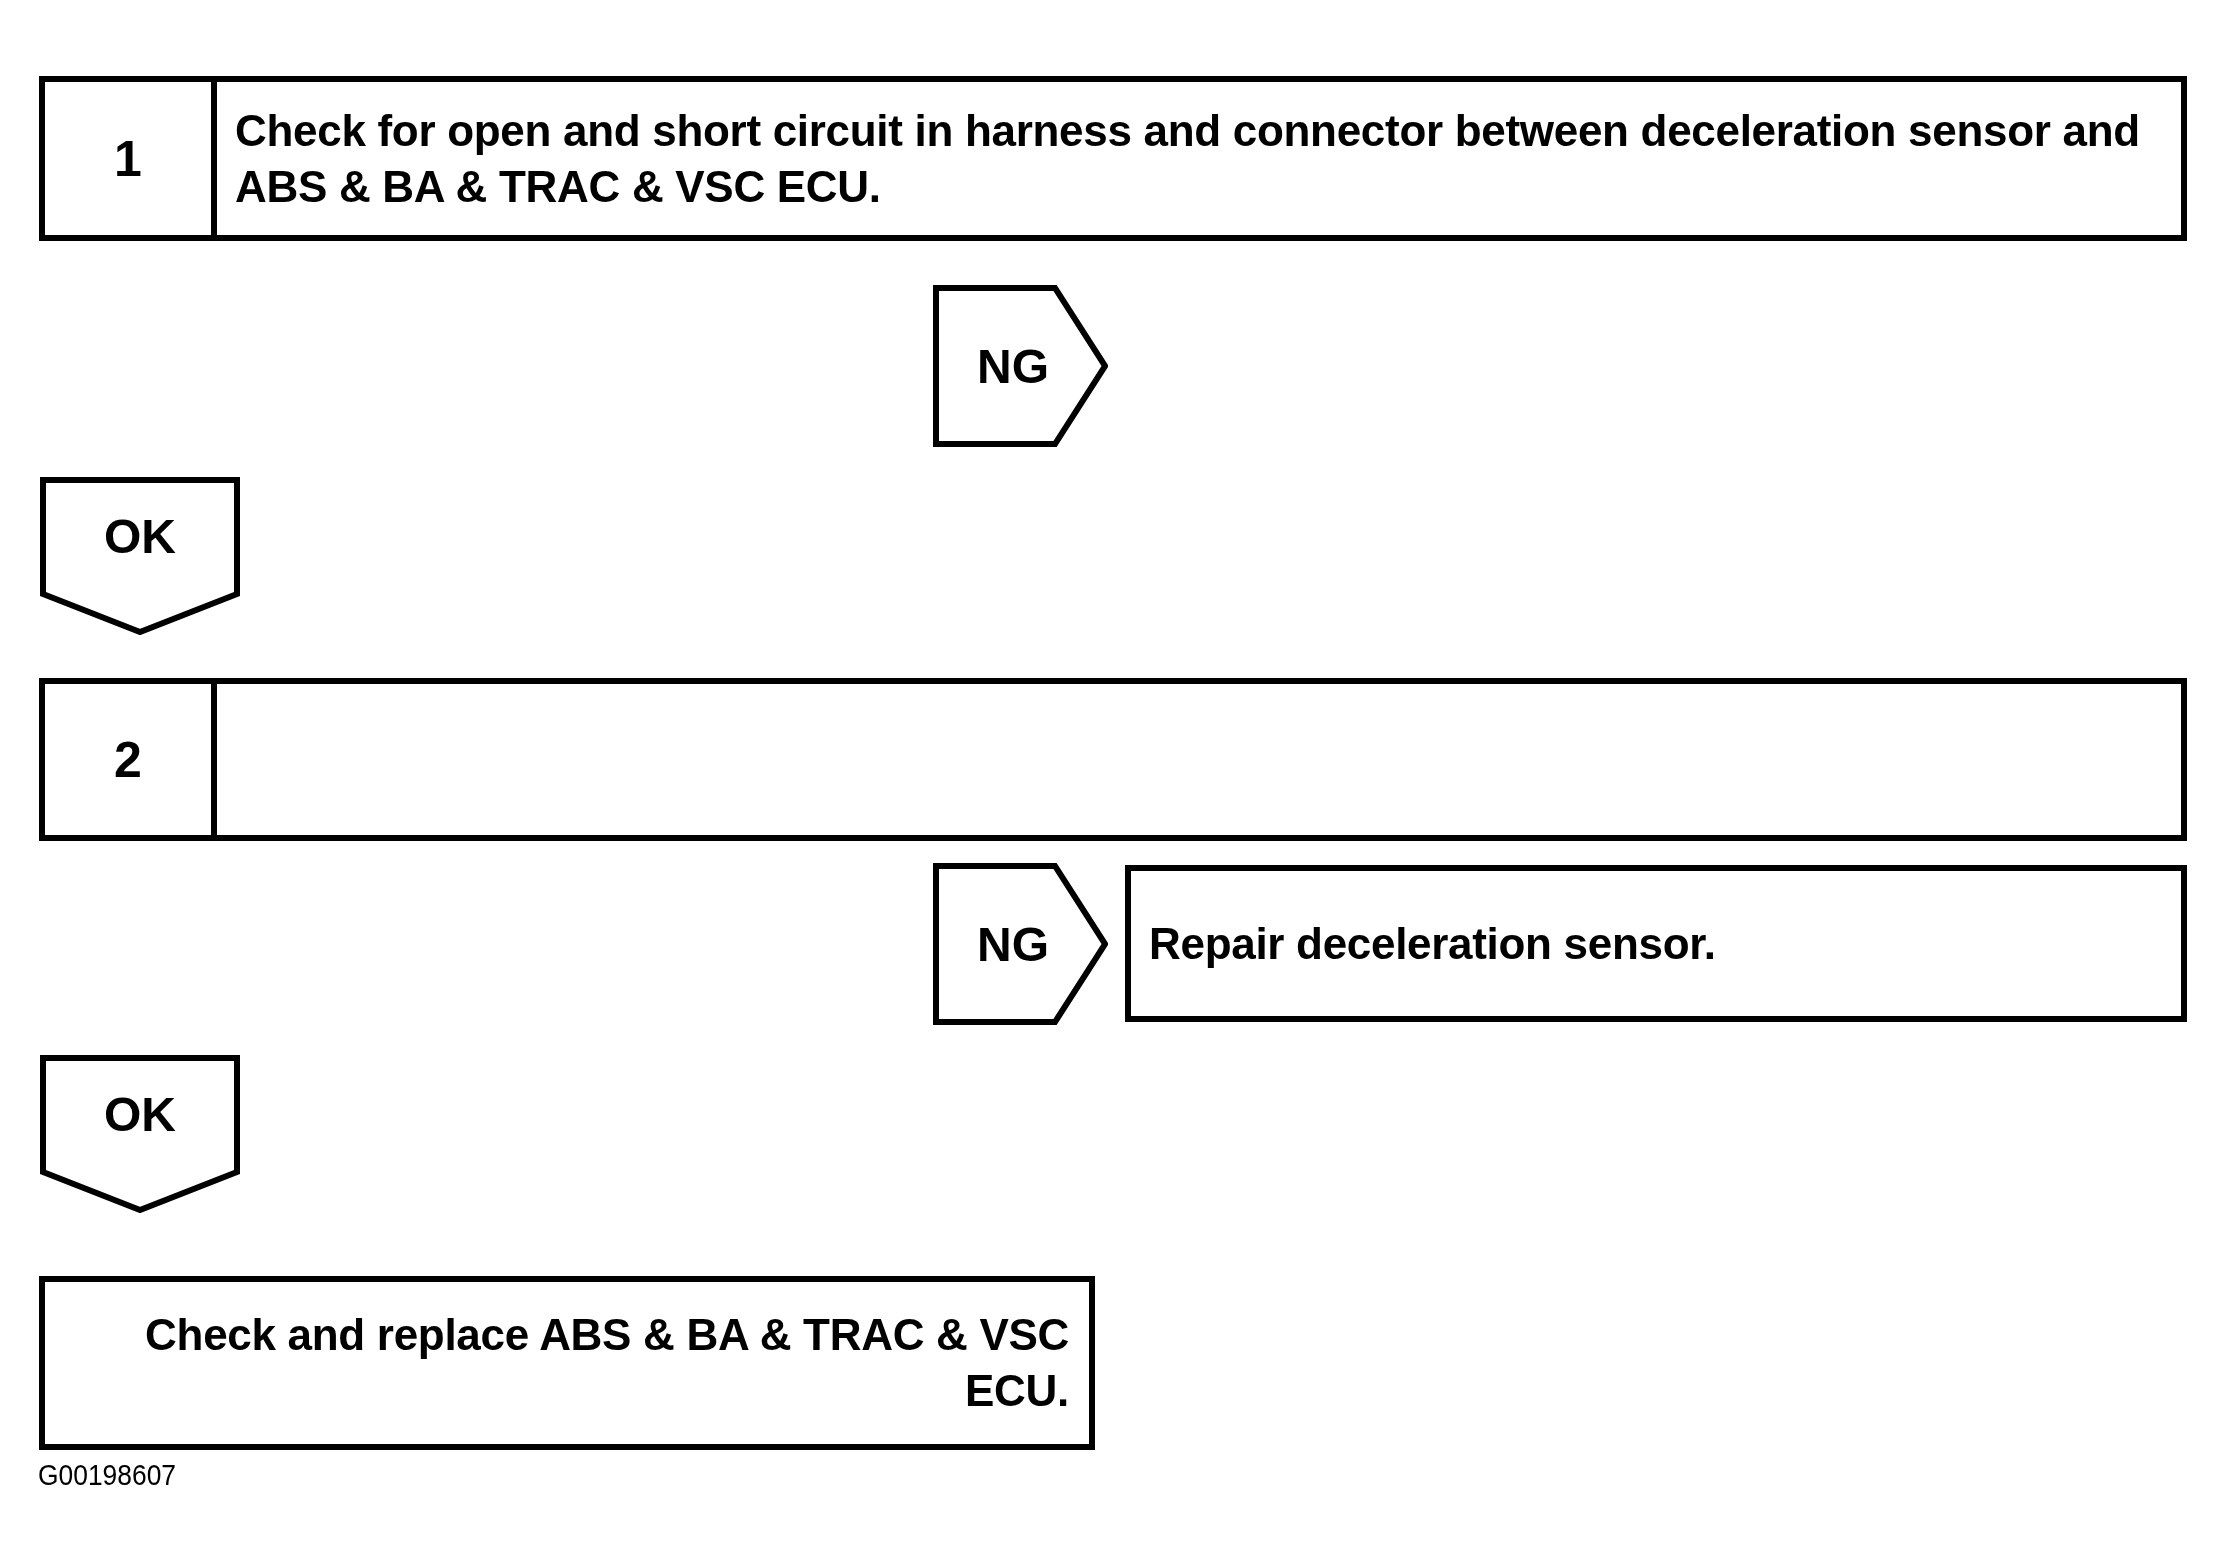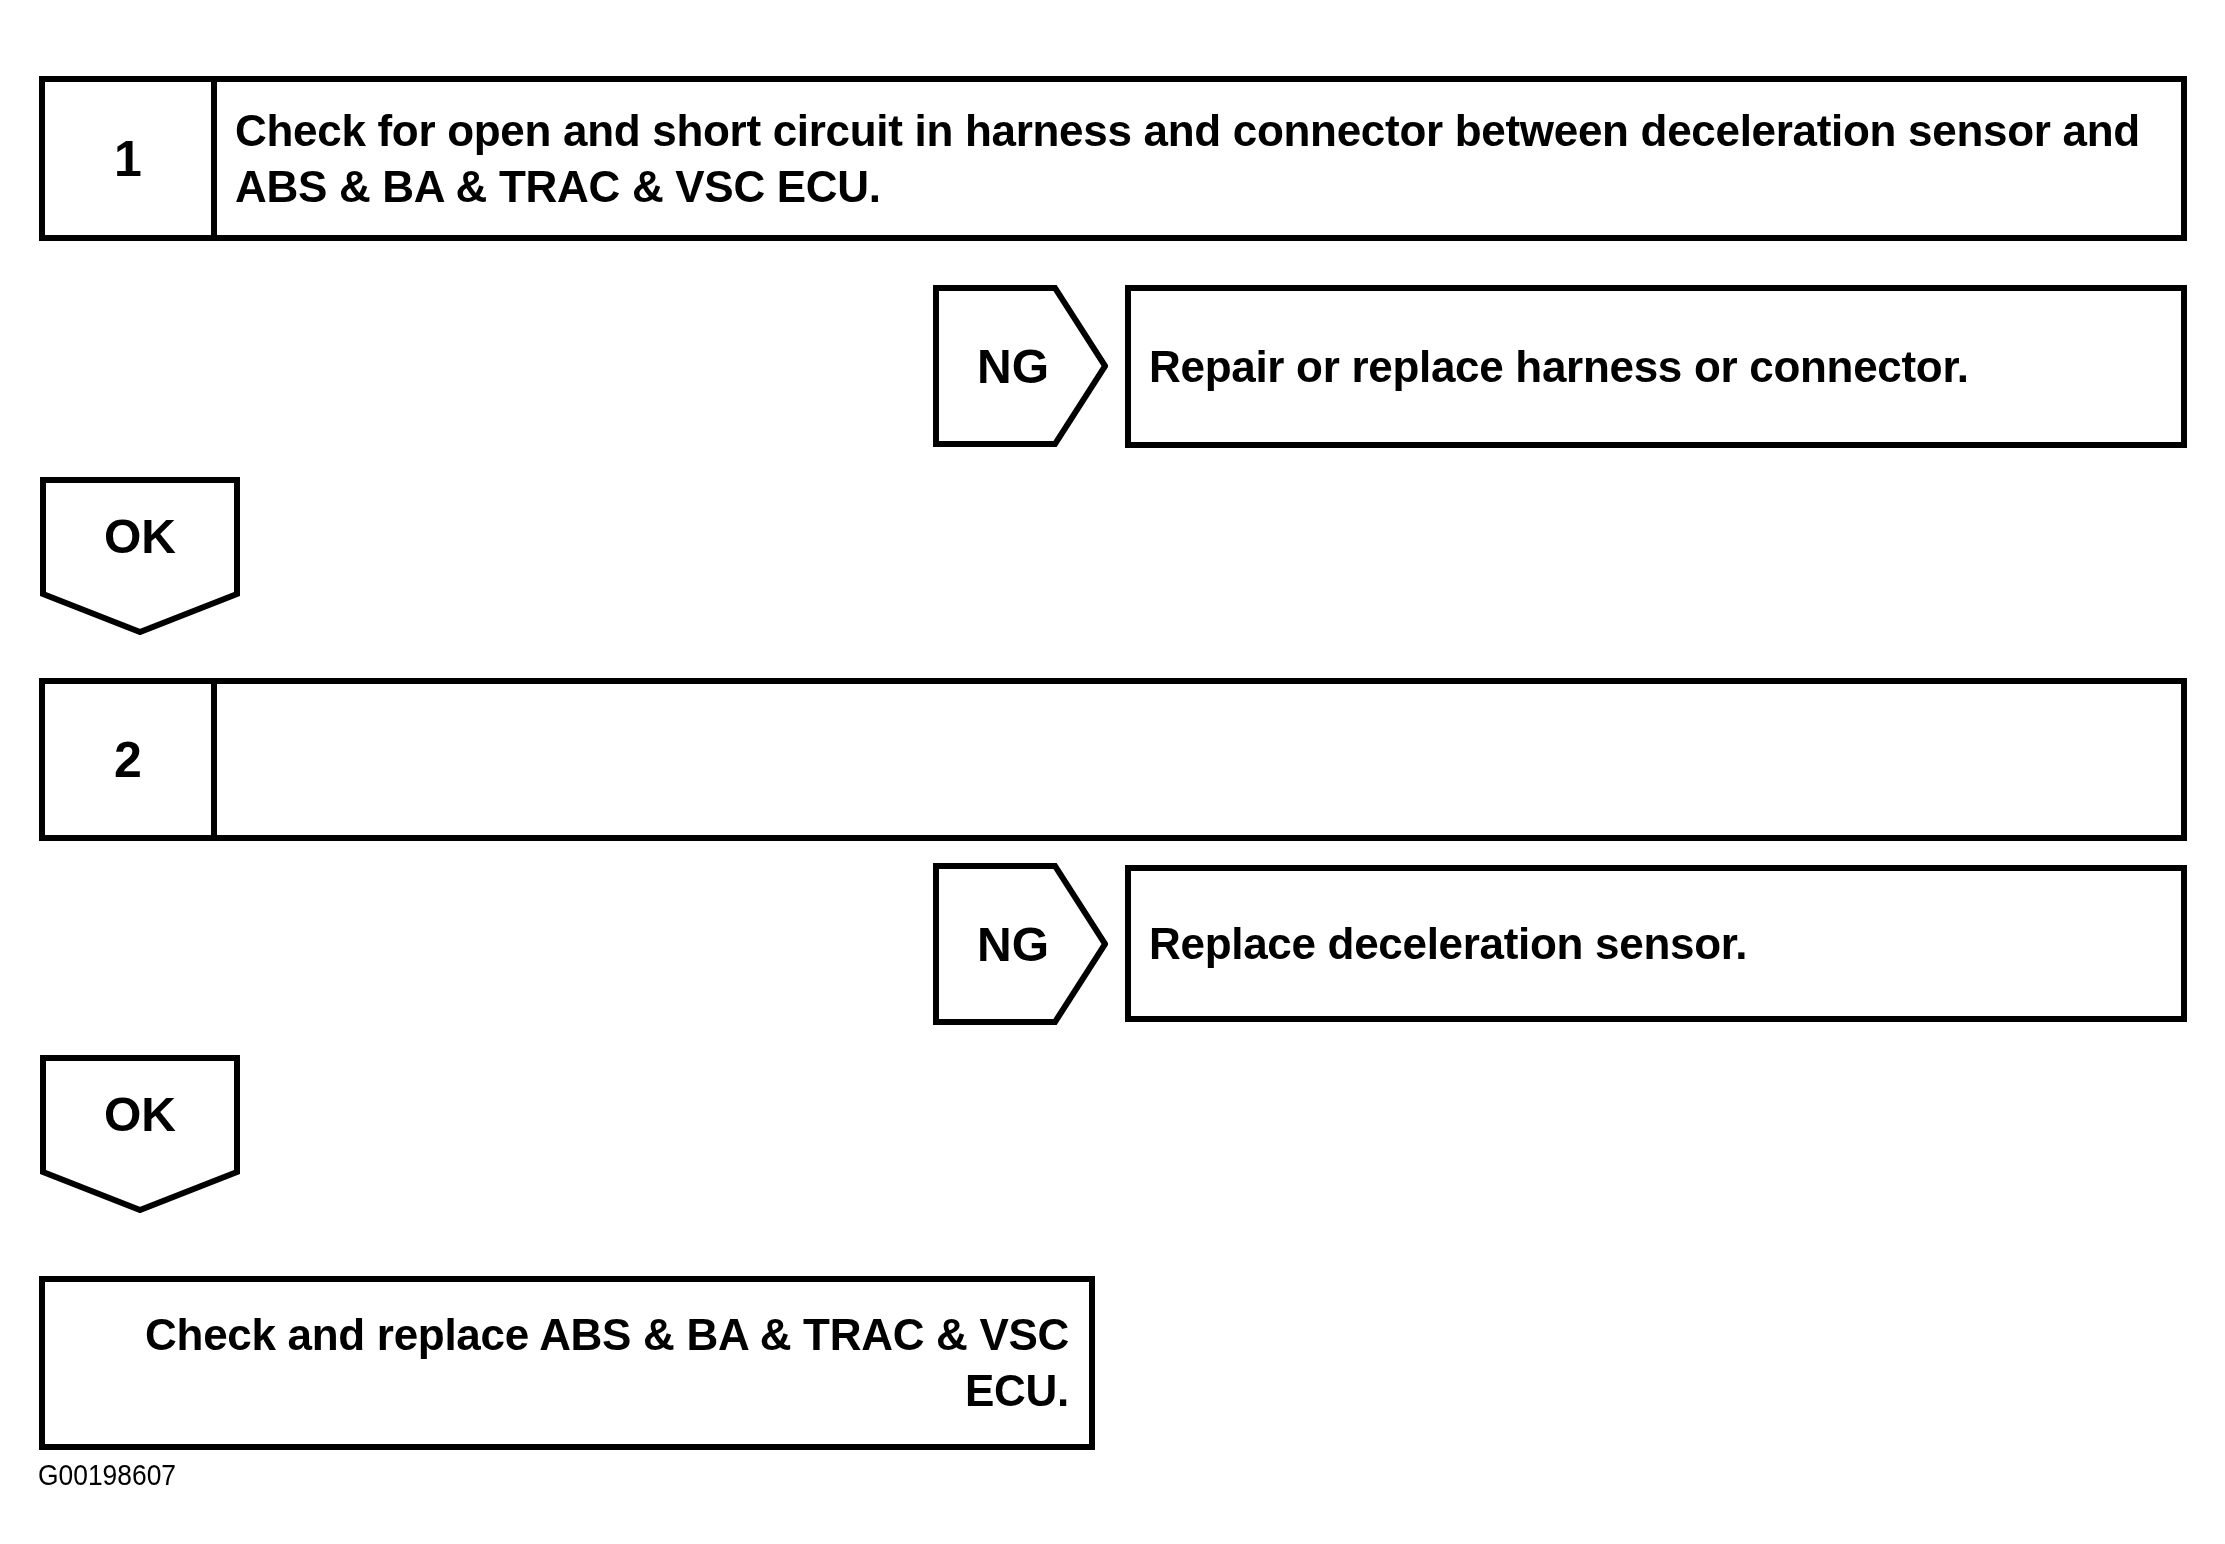--- a/index.html
+++ b/index.html
@@ -152,23 +152,20 @@
       <span>Check for open and short circuit in harness and connector between deceleration sensor and ABS &amp; BA &amp; TRAC &amp; VSC ECU.</span>
     </div>
   </div>
 
   <div class="ng" id="ng1">
     <svg width="175" height="162" viewBox="0 0 175 162">
       <polygon points="3,3 122,3 172,81 122,159 3,159" fill="#ffffff" stroke="#000000" stroke-width="6"></polygon>
     </svg>
     <div class="lbl">NG</div>
   </div>
-  <div class="result-box" id="result1">
-    <span>Repair or replace harness or connector.</span>
-  </div>
 
   <div class="ok" id="ok1">
     <svg width="200" height="158" viewBox="0 0 200 158">
       <polygon points="3,3 197,3 197,117 100,155 3,117" fill="#ffffff" stroke="#000000" stroke-width="6"></polygon>
     </svg>
     <div class="lbl">OK</div>
   </div>
 
   <div class="step-box" id="step2">
     <div class="num-cell">
@@ -176,21 +173,21 @@
     </div>
   </div>
 
   <div class="ng" id="ng2">
     <svg width="175" height="162" viewBox="0 0 175 162">
       <polygon points="3,3 122,3 172,81 122,159 3,159" fill="#ffffff" stroke="#000000" stroke-width="6"></polygon>
     </svg>
     <div class="lbl">NG</div>
   </div>
   <div class="result-box" id="result2">
-    <span>Replace deceleration sensor.</span>
+    <span>Repair deceleration sensor.</span>
   </div>
 
   <div class="ok" id="ok2">
     <svg width="200" height="158" viewBox="0 0 200 158">
       <polygon points="3,3 197,3 197,117 100,155 3,117" fill="#ffffff" stroke="#000000" stroke-width="6"></polygon>
     </svg>
     <div class="lbl">OK</div>
   </div>
 
   <div class="final-box">

